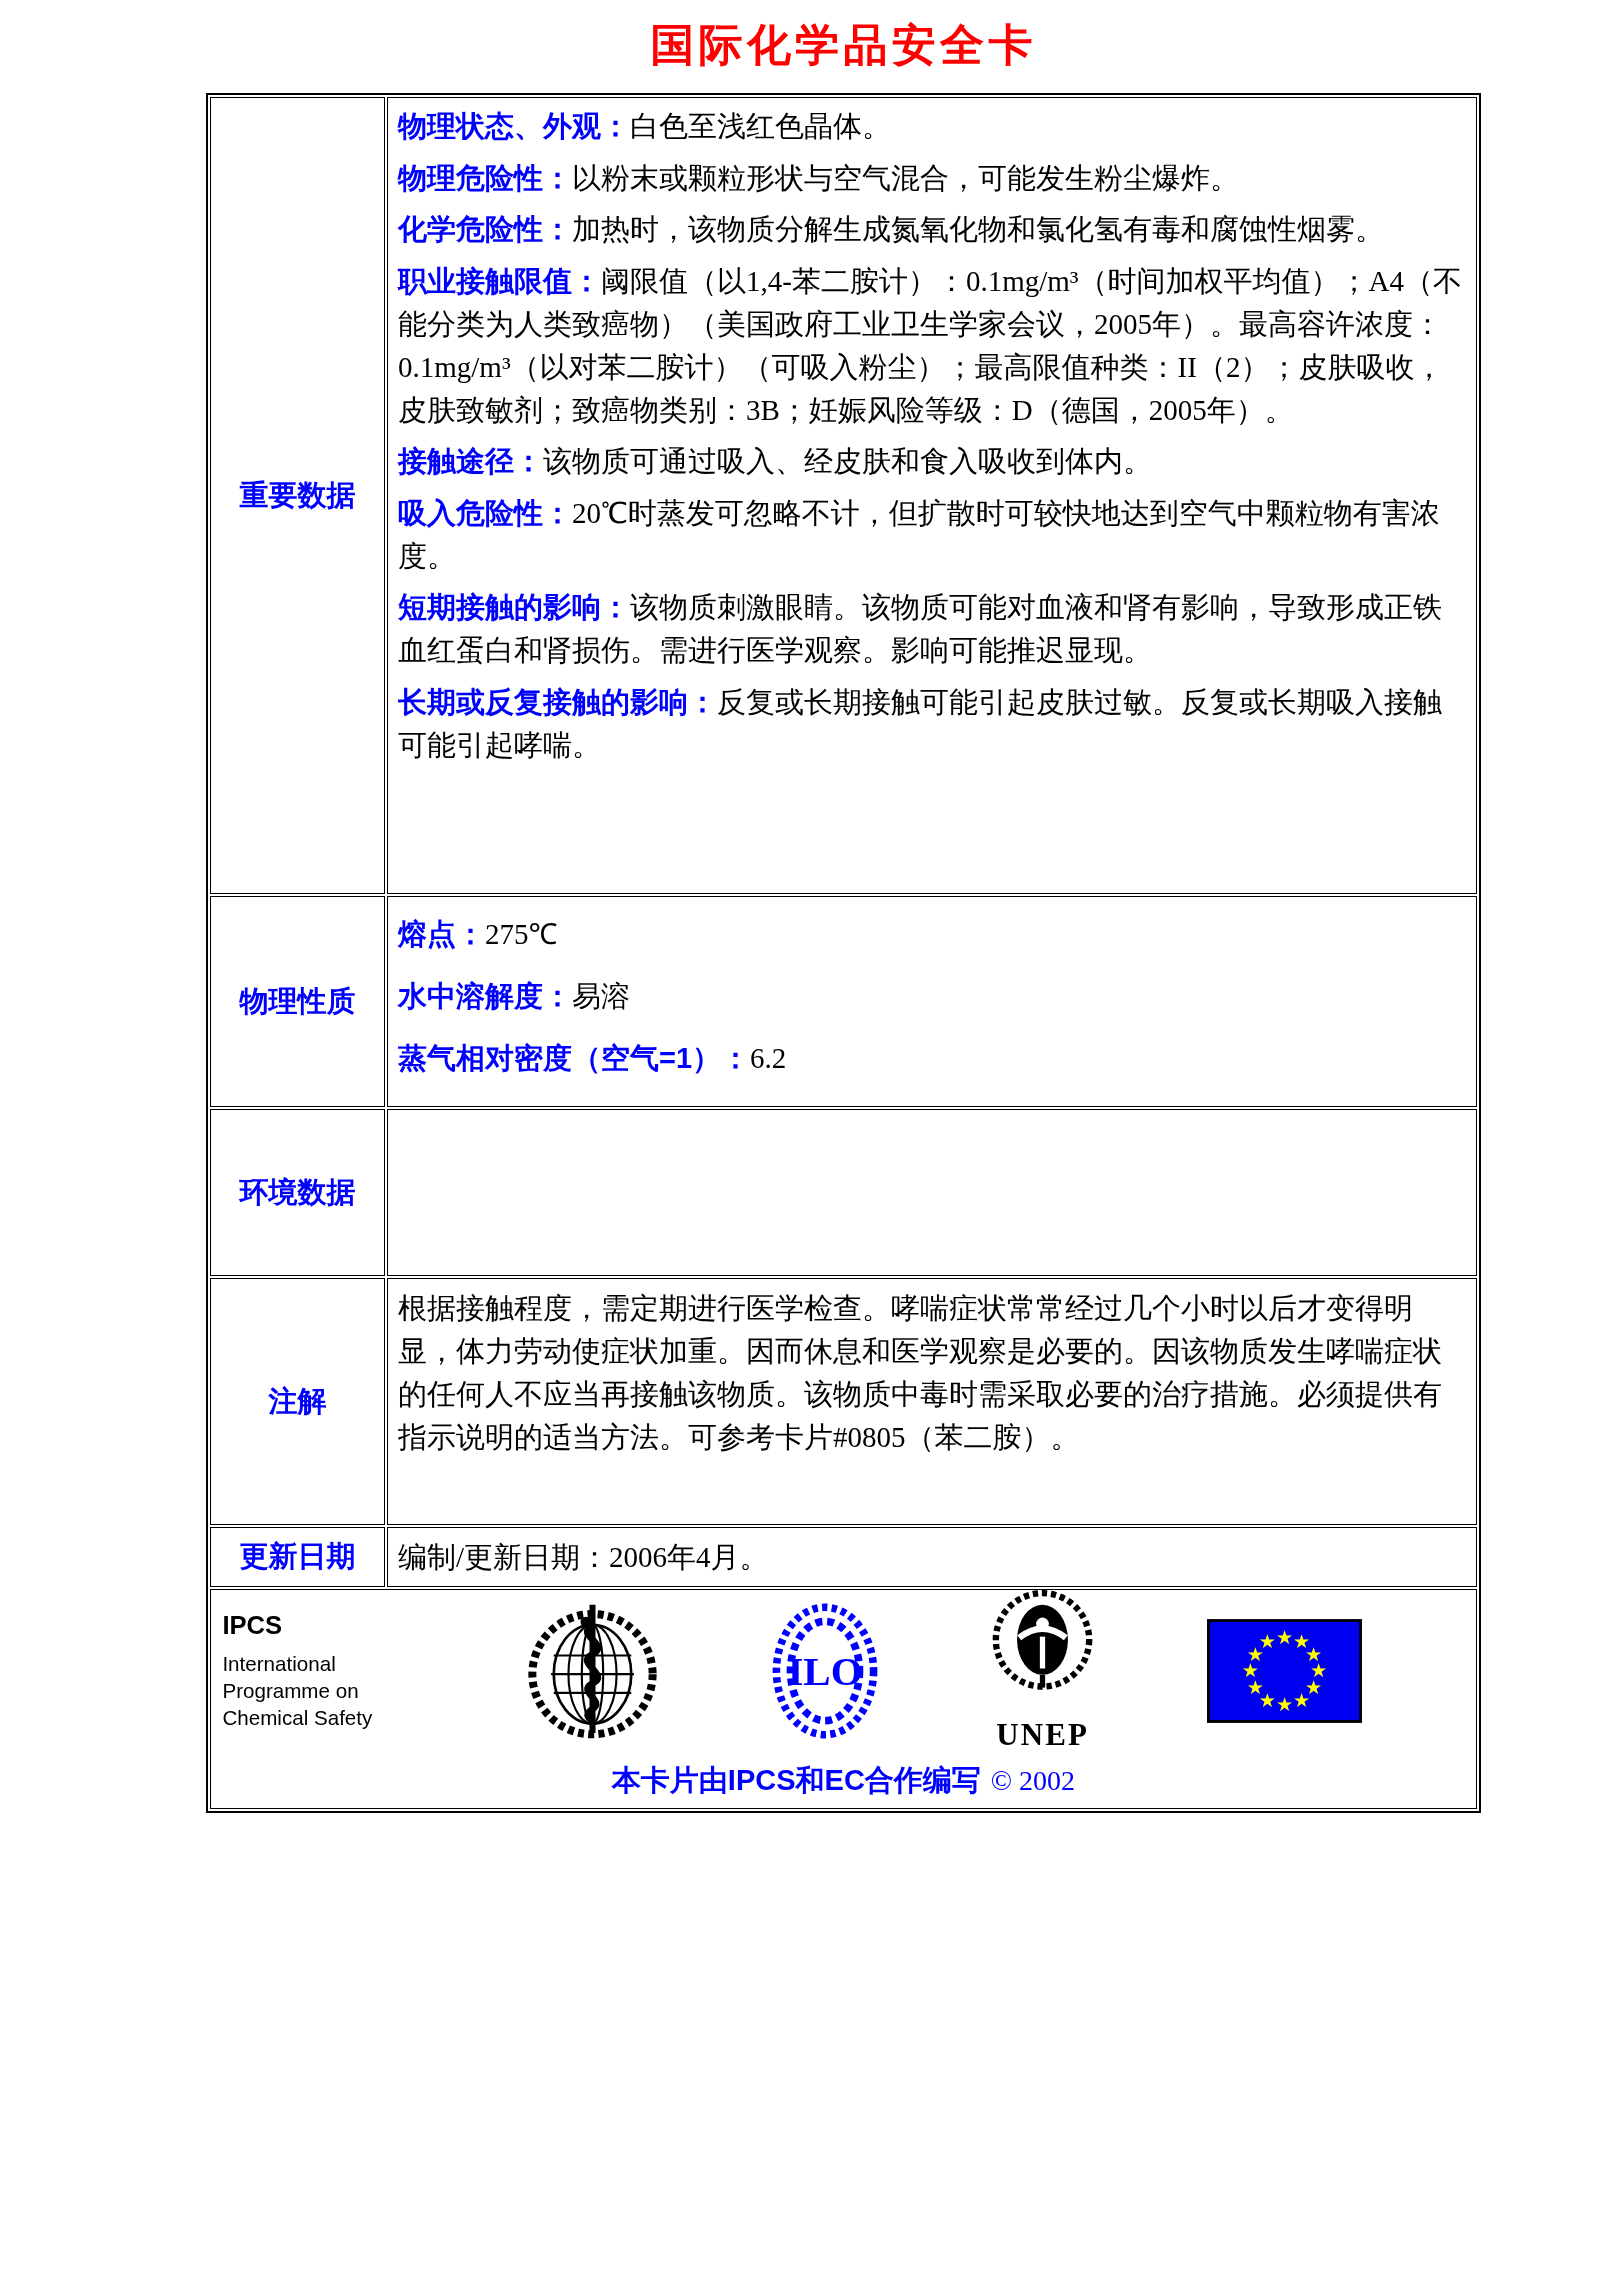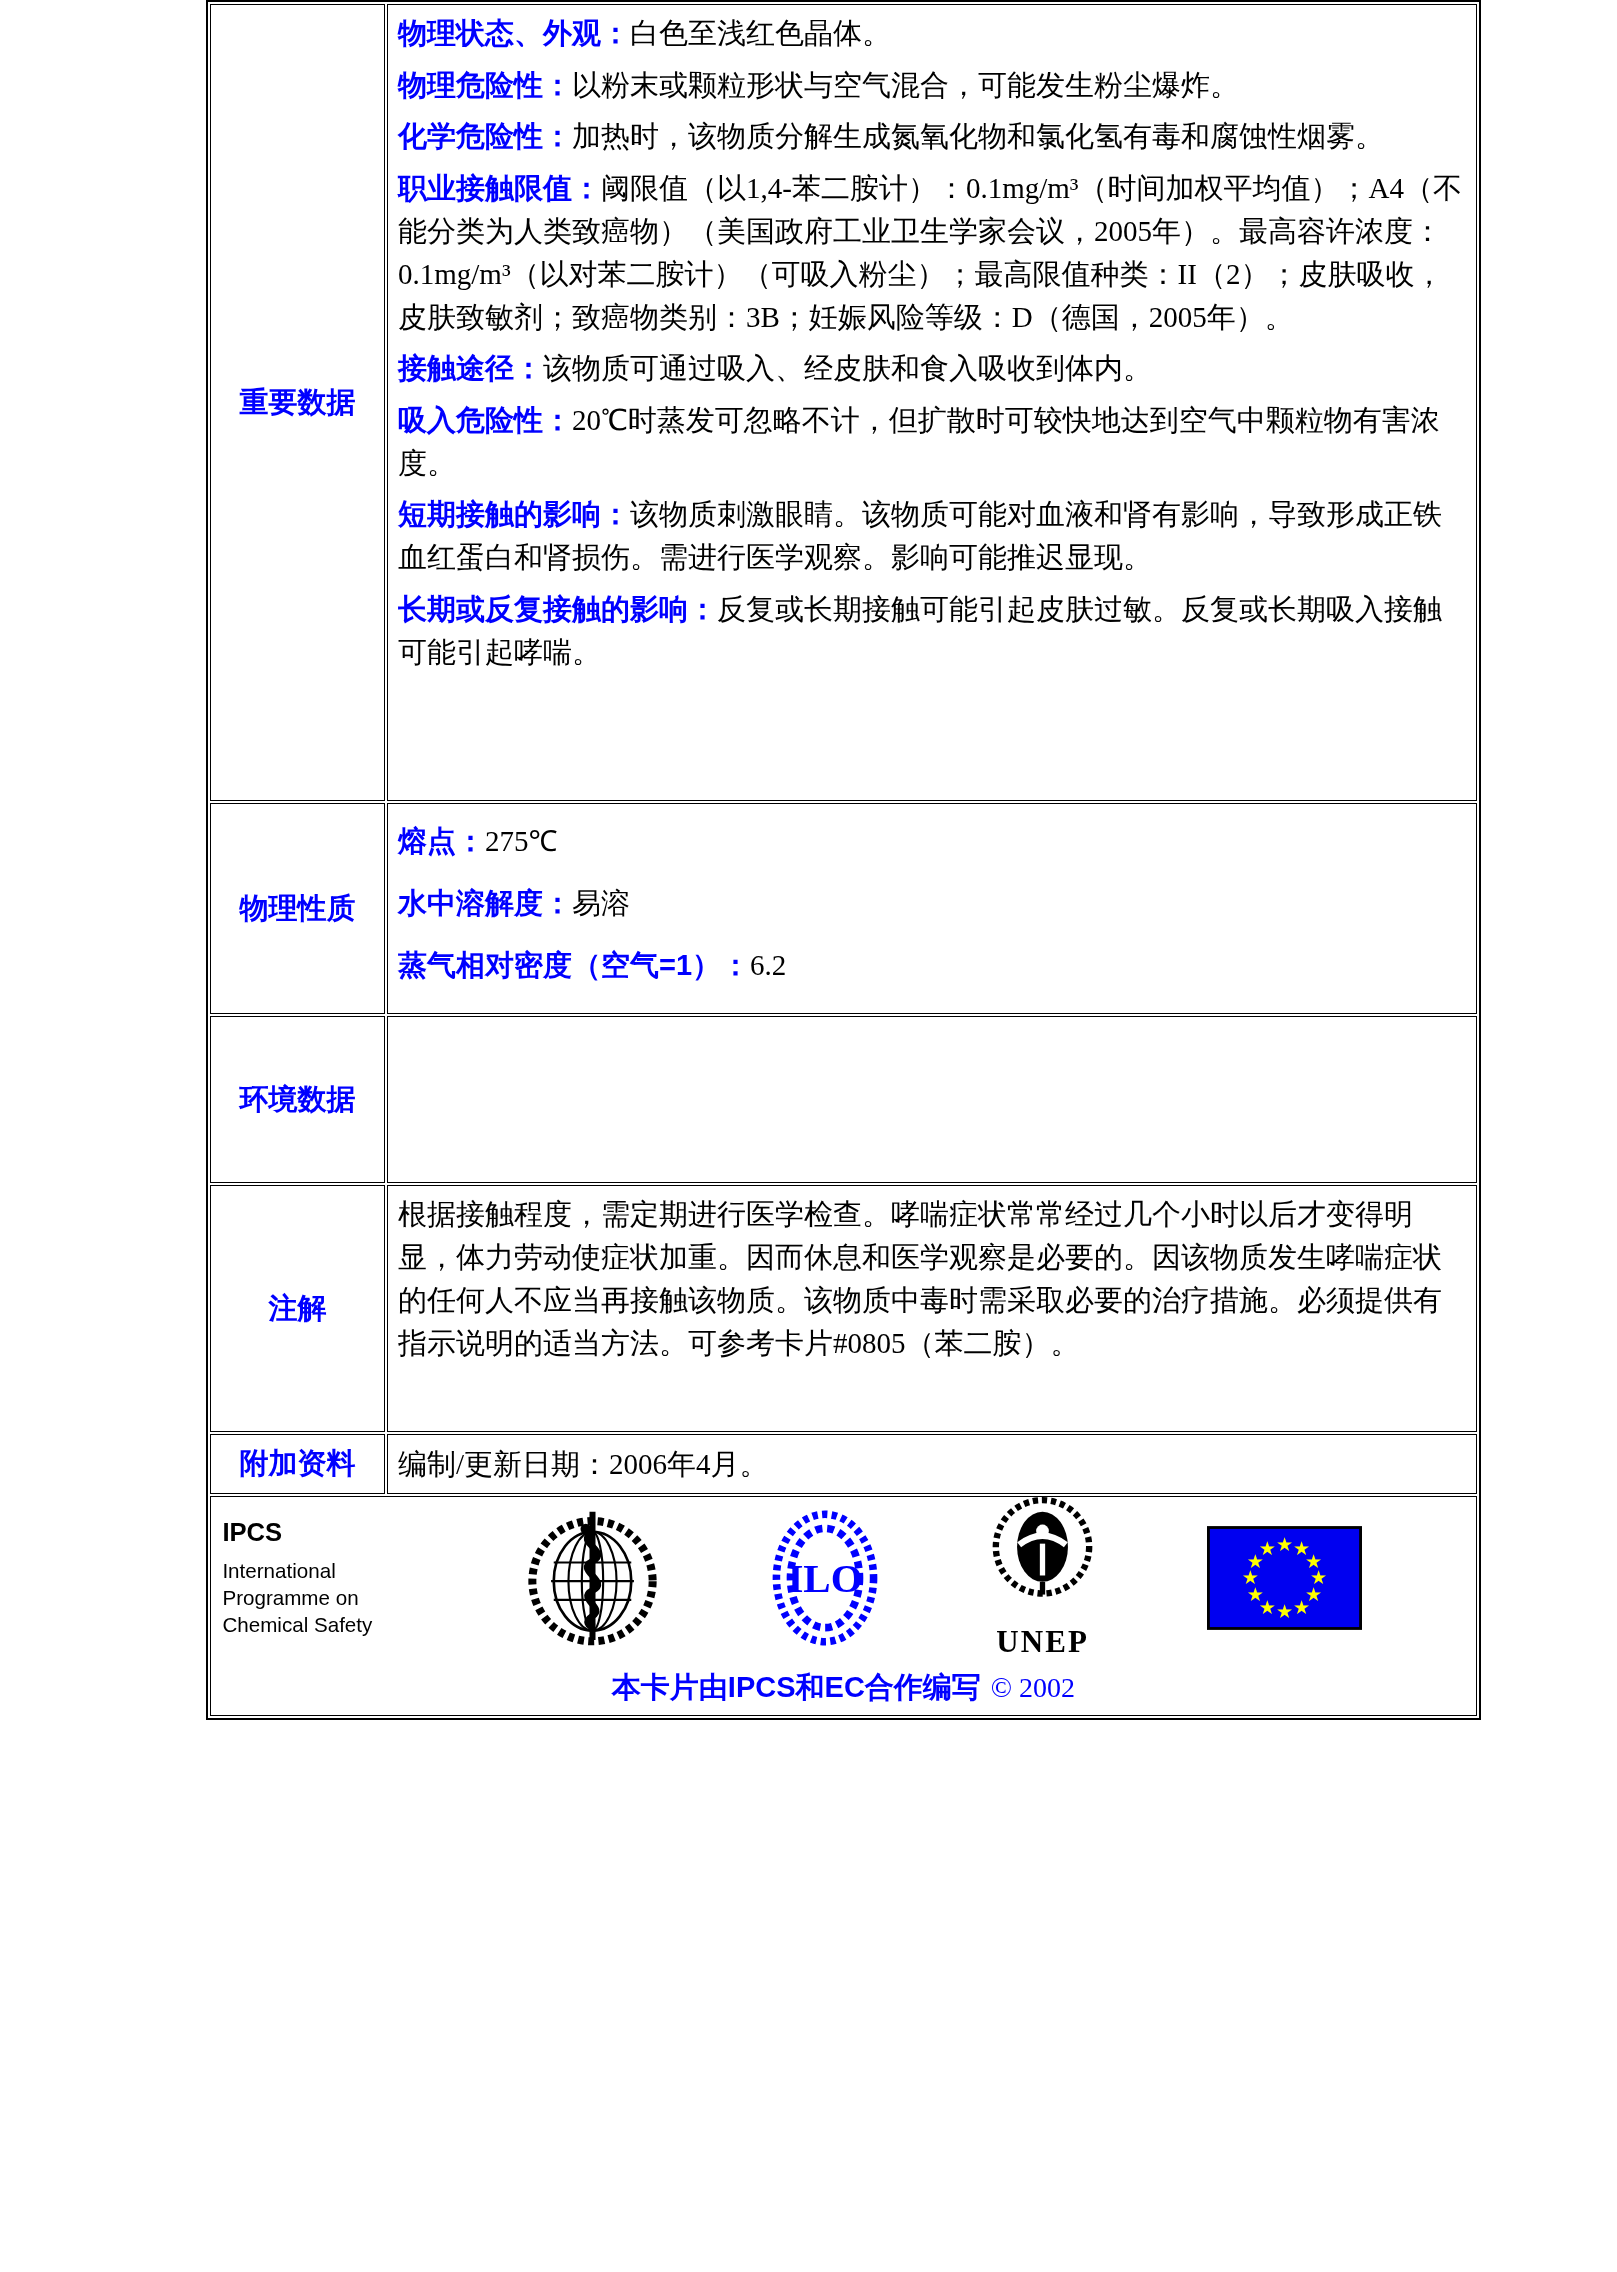--- a/index.html
+++ b/index.html
@@ -35,20 +35,21 @@
   .credit-year{font-family:"Liberation Serif",serif;font-weight:normal;font-size:28px;margin-left:10px;}
   .legal-cell{vertical-align:middle;padding:12.8px 8.5px;font-size:27px;line-height:37px;}
   .legal-cell .k{color:#0000FF;font-family:"Liberation Sans",sans-serif;font-weight:bold;font-size:28px;}
   .env-cell{height:151px;}
 </style>
 </head>
 <body>
 
 <div class="page">
 
+  <div class="card-title">国际化学品安全卡</div>
 
   <table class="icsc">
     <colgroup>
         <col style="width:175px">
         <col>
       </colgroup>
 
     <tbody>
 
     <tr>
@@ -100,21 +101,21 @@
       <td class="lbl" style="height:151px;">环境数据</td>
       <td class="content env-cell"></td>
     </tr>
 
     <tr>
       <td class="lbl" style="height:245px;">注解</td>
       <td class="content">根据接触程度，需定期进行医学检查。哮喘症状常常经过几个小时以后才变得明显，体力劳动使症状加重。因而休息和医学观察是必要的。因该物质发生哮喘症状的任何人不应当再接触该物质。该物质中毒时需采取必要的治疗措施。必须提供有指示说明的适当方法。可参考卡片#0805（苯二胺）。</td>
     </tr>
 
     <tr>
-      <td class="lbl" style="height:58px;">附加资料</td>
+      <td class="lbl" style="height:58px;">更新日期</td>
       <td class="content" style="vertical-align:middle;">编制/更新日期：2006年4月。</td>
     </tr>
 
     <tr>
       <td colspan="2" class="footer-cell">
         <div class="logo-row">
           <div class="ipcs-block">
             <div class="ipcs-title">IPCS</div>
             <div class="ipcs-line">International</div>
             <div class="ipcs-line">Programme on</div>

